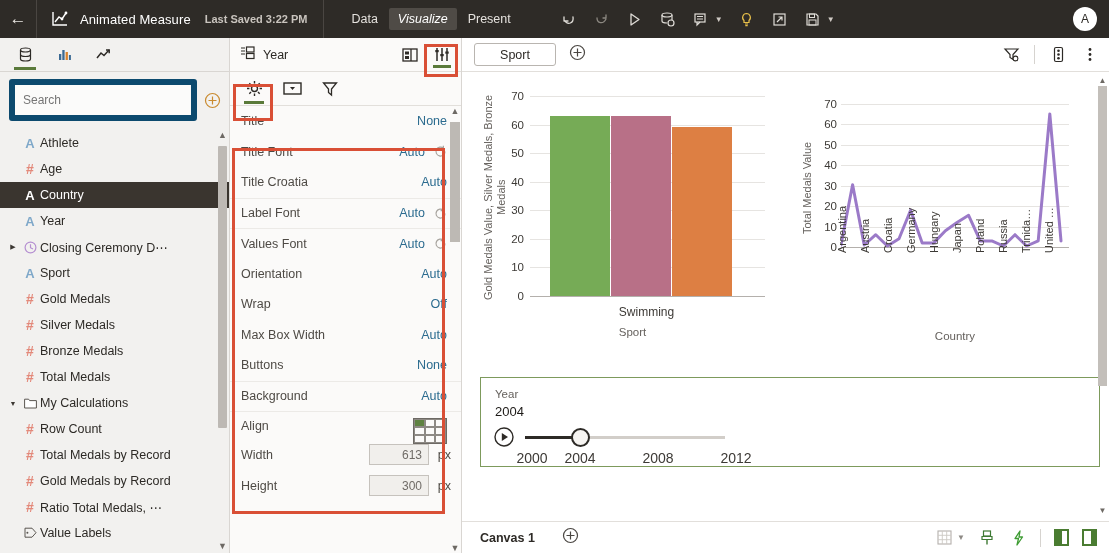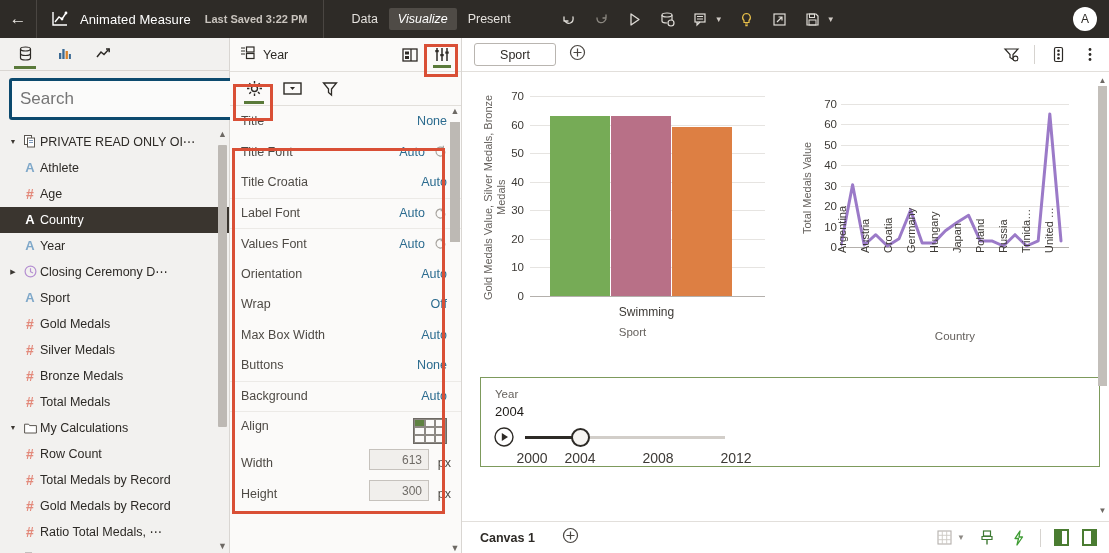--- a/index.html
+++ b/index.html
@@ -51,22 +51,22 @@
   .left-iconrail {
     height: 34px; display: flex; align-items: center; gap: 17px; padding-left: 14px;
     border-bottom: 1px solid #d9d6d2; background: #f2f1ef;
   }
   .rail-ico { position: relative; width: 22px; height: 28px; display: flex; align-items:center; justify-content:center; cursor: pointer; }
   .rail-ico.active::after {
     content: ""; position: absolute; bottom: -1px; left: 0; right: 0; height: 3px; background: #5a7a3a;
   }
   .search-row { display: flex; align-items: center; padding: 7px 8px 7px 9px; gap: 7px; }
   .search-box {
-    flex: 1 1 auto; height: 42px; border: 3px solid #0c4a6e; border-radius: 3px;
-    background: #fbfbfa; font-size: 17px; padding: 0 8px; color: #6f6b66;
+    flex: 1 1 auto; height: 42px; border: 6px solid #0c4a6e; border-radius: 3px;
+    background: #fbfbfa; font-size: 12px; padding: 0 8px; color: #6f6b66;
     font-family: "Liberation Sans", sans-serif;
   }
   .plus-circ { width: 17px; height: 17px; cursor:pointer; }
   .tree { flex: 1 1 auto; overflow: hidden; position: relative; padding-top: 2px; }
   .tree-row {
     display: flex; align-items: center; height: 26px; padding-left: 6px; font-size: 12.5px;
     color: #2d2a26; cursor: pointer; position: relative; white-space: nowrap;
   }
   .tree-row.selected { background: #3a352f; color: #fff; }
   .tw-arrow { width: 14px; font-size: 7px; color: #3b3732; display:flex; align-items:center; justify-content:center; }
@@ -118,21 +118,21 @@
     border: 1px solid #6d6964; position: relative; top: 5px;
   }
   .align-cell { border: 1px solid #8d8984; }
   .align-cell.on { background: #5f8242; }
   .prop-section {
     height: 24px; display: flex; align-items: center; gap: 6px; padding-left: 9px;
     background: #eeedea; border-top: 1px solid #ddd9d5; border-bottom: 1px solid #ddd9d5;
     font-size: 12px; color: #2d2a26; font-weight: bold; cursor: pointer;
   }
   .sec-tri { font-size: 7px; color: #3b3732; }
-  .prop-field-row { display: flex; align-items: flex-end; height: 31px; padding: 0 10px 0 11px; font-size: 12.5px; }
+  .prop-field-row { display: flex; align-items: center; height: 31px; padding: 0 10px 0 11px; font-size: 12.5px; }
   .pf-label { color: #4e4a45; }
   .pf-input {
     margin-left: auto; width: 60px; height: 21px; border: 1px solid #c6c2bd; background: #f1efec;
     text-align: right; font-size: 12px; padding-right: 6px; color: #6f6b66;
     font-family: "Liberation Sans", sans-serif;
   }
   .pf-unit { width: 22px; text-align: right; color: #4e4a45; font-size: 12.5px; }
   .prop-scroll { position: absolute; right: 1px; top: 0; width: 10px; bottom: 0; }
   .prop-thumb { position: absolute; top: 16px; left: 0; width: 10px; height: 120px; background: #bdb9b4; }
 
@@ -329,31 +329,20 @@
         <div class="plus-circ">
           <svg width="17" height="17" viewBox="0 0 17 17">
               <circle cx="8.5" cy="8.5" r="7" stroke="#c98a2e" stroke-width="1.2" fill="none"></circle>
               <path d="M8.5 4.5 v8 M4.5 8.5 h8" stroke="#c98a2e" stroke-width="1.2"></path>
             </svg>
         </div>
       </div>
 
       <div class="tree">
 
-        <div class="tree-row">
-          <span class="tw-arrow down"></span>
-          <span class="tw-icon">
-            <svg width="12" height="13" viewBox="0 0 12 13">
-                <rect x="0.5" y="0.5" width="7" height="9" stroke="#5a5650" stroke-width="1" fill="#fff"></rect>
-                <rect x="3.5" y="3" width="7" height="9" stroke="#5a5650" stroke-width="1" fill="#fff"></rect>
-                <path d="M5 5.5 h4 M5 7.5 h4" stroke="#7d98b8" stroke-width="1"></path>
-              </svg>
-          </span>
-          <span>PRIVATE READ ONLY OI⋯</span>
-        </div>
         <div class="tree-row indent1">
           <span class="tw-icon ic-A">A</span>
           <span>Athlete</span>
         </div>
         <div class="tree-row indent1">
           <span class="tw-icon ic-hash">#</span>
           <span>Age</span>
         </div>
         <div class="tree-row indent1 selected">
           <span class="tw-icon ic-A">A</span>

